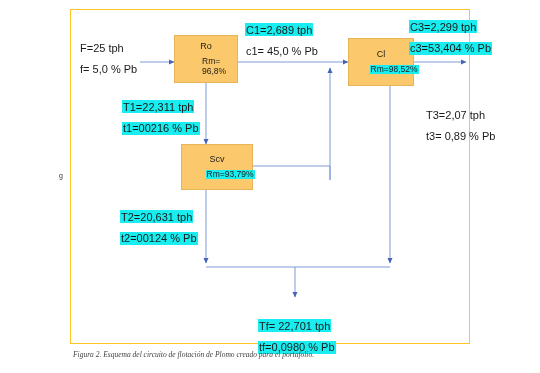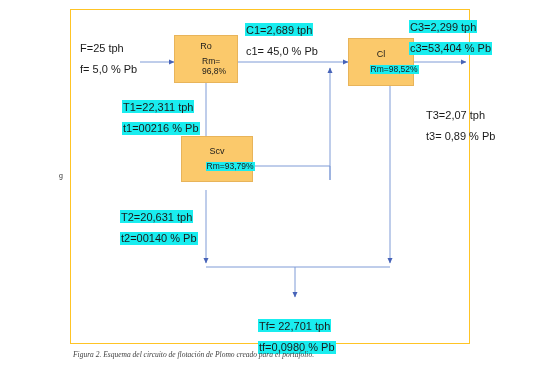--- a/index.html
+++ b/index.html
@@ -128,21 +128,21 @@
 
       <path d="M295,267 L295,297" marker-end="url(#ar)"></path>
     </g>
   </svg>
 
   <div class="unit" style="left:174px; top:35px; width:64px; height:48px;">
     <div class="unit-name">Ro</div>
     <div class="unit-rm">Rm= 96,8%</div>
   </div>
 
-  <div class="unit" style="left:181px; top:136px; width:72px; height:46px;">
+  <div class="unit" style="left:181px; top:144px; width:72px; height:46px;">
     <div class="unit-name">Scv</div>
     <div class="unit-rm hl">Rm=93,79%</div>
   </div>
 
   <div class="unit" style="left:348px; top:38px; width:66px; height:48px;align-items:center;">
     <div class="unit-name">Cl</div>
     <div class="unit-rm hl">Rm=98,52%</div>
   </div>
 
   <div class="note" style="left:79px; top:41px;">
@@ -166,21 +166,21 @@
   </div>
 
 
   <div class="note" style="left:381px; top:108px;margin-left:44px;">
     <span>T3=2,07 tph</span>
     <span class="l2">t3= 0,89 % Pb</span>
   </div>
 
   <div class="note" style="left:120px; top:210px;">
     <span class="hl">T2=20,631 tph</span>
-    <span class="l2 hl">t2=00140 % Pb</span>
+    <span class="l2 hl">t2=00124 % Pb</span>
   </div>
 
   <div class="note" style="left:258px; top:319px;">
     <span class="hl">Tf= 22,701 tph</span>
     <span class="l2 hl">tf=0,0980 % Pb</span>
   </div>
 
   <div class="caption">Figura 2. Esquema del circuito de flotación de Plomo creado para el portafolio.</div>
 
 </div>

